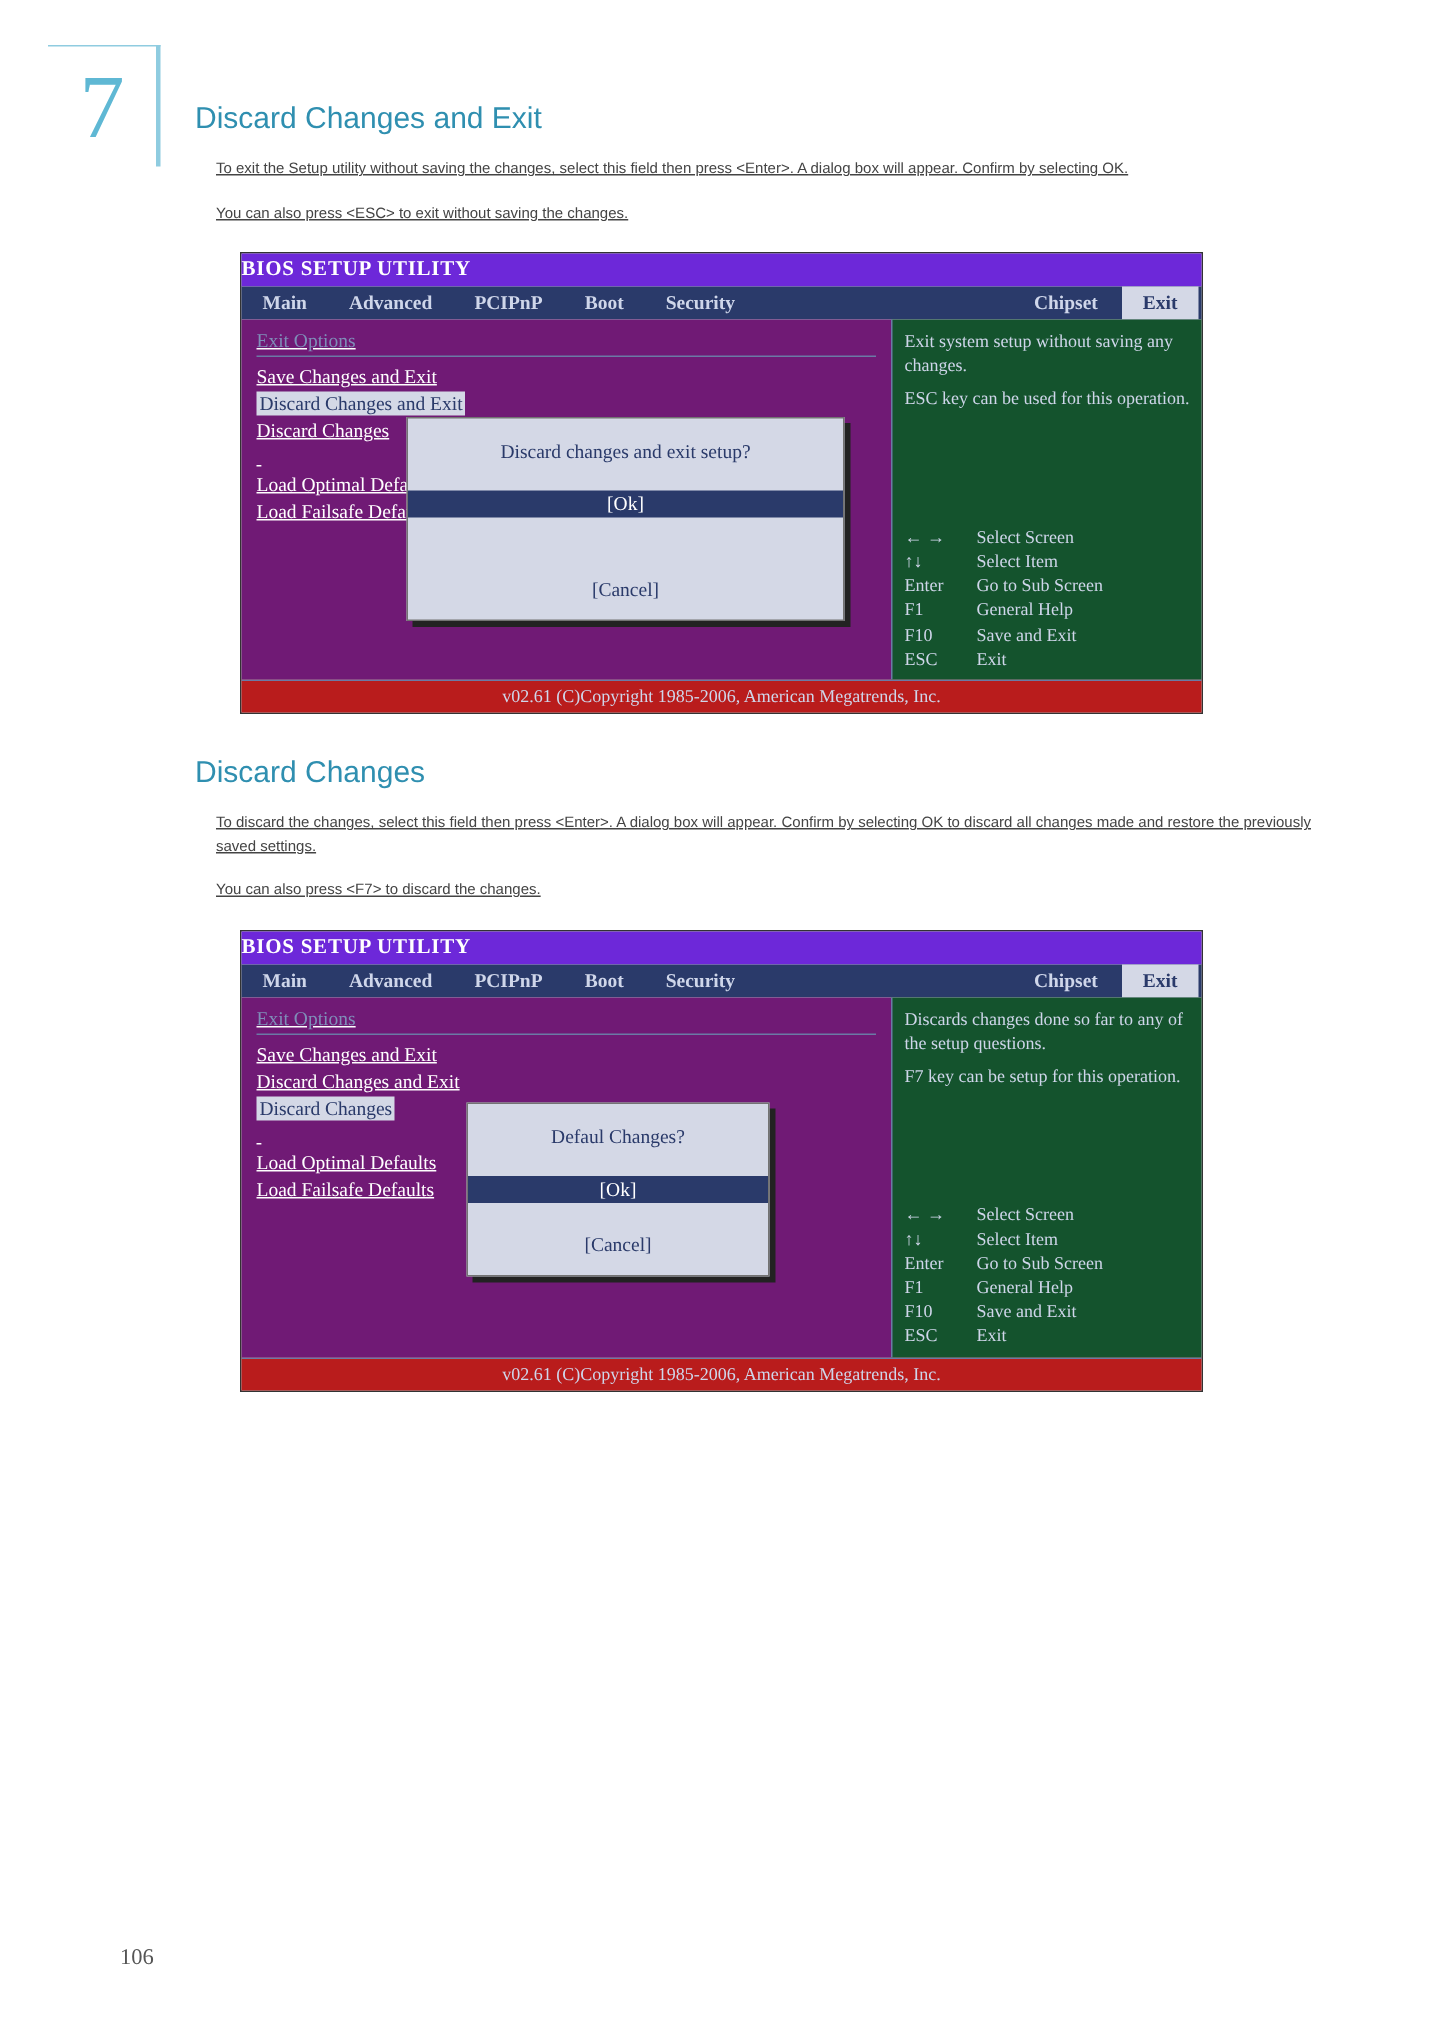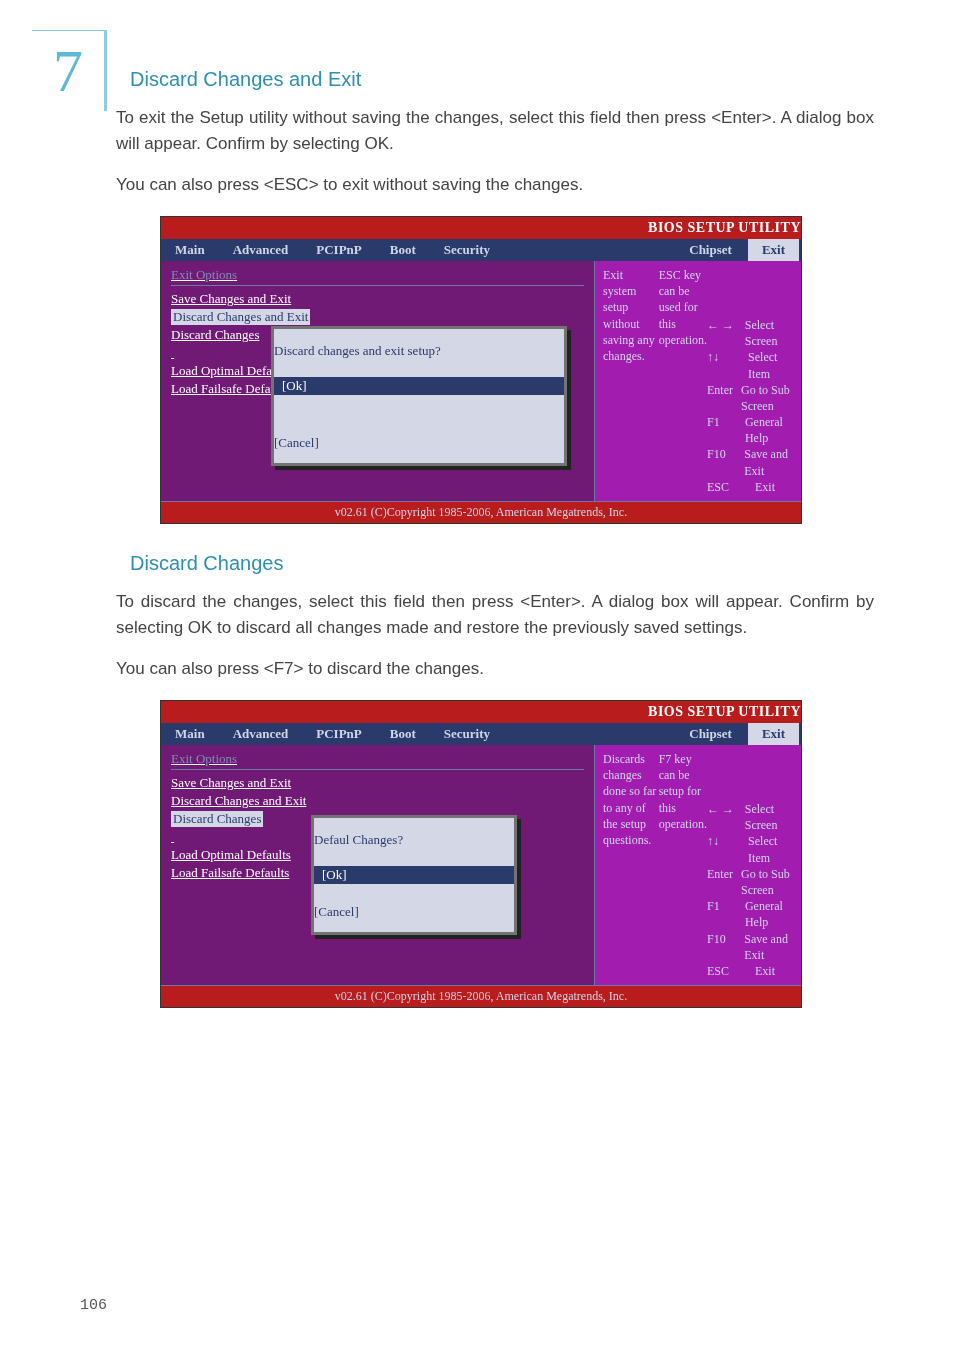--- a/index.html
+++ b/index.html
@@ -55,39 +55,40 @@
     margin-bottom: 2px;
     margin-left: 2px;
   }
   .h2 {
     color: #2f8fb0;
     font-size: 20px;
     font-family: "Trebuchet MS", sans-serif;
     margin: 28px 0 14px 30px;
   }
   .para {
-    font-size: 17px;
+    font-size: 10px;
     line-height: 1.55;
-    margin: 0 0 14px 16px;
+    margin: 0 0 14px 44px;
     text-align: justify;
     color: #444;
     font-family: Verdana, sans-serif;
+    text-decoration: underline;
   }
   
   .bios {
     width: 640px;
     margin: 18px 0 0 60px;
     border: 1px solid #333;
     font-family: "Times New Roman", serif;
     font-size: 13px;
   }
   .bios-title {
-    background: #b91c1c;
+    background: #6d28d9;
     color: #fff;
-    text-align: right;
+    text-align: left;
     font-weight: bold;
     padding: 3px 0;
     font-size: 14px;
     letter-spacing: .5px;
   }
   .bios-tabs {
     background: #2a3a6a;
     color: #cfd6ea;
     display: flex;
     font-weight: bold;
@@ -108,28 +109,28 @@
   .bios-left {
     flex: 1;
     background: #701a75;
     color: #fff;
     padding: 6px 10px;
     position: relative;
     text-decoration: underline;
   }
   .bios-right {
     width: 190px;
-    background: #a21caf;
+    background: #14532d;
     color: #cfd6ea;
     border-left: 1px solid #6b7aa5;
     padding: 6px 8px;
     font-size: 12px;
     line-height: 1.35;
     display: flex;
-    flex-direction: row;
+    flex-direction: column;
   }
   .bios-left .hdr {
     color: #7f8db8;
     border-bottom: 1px solid #6b7aa5;
     padding-bottom: 2px;
     margin-bottom: 4px;
   }
   .bios-left .item {
     padding: 1px 0;
   }
@@ -152,24 +153,24 @@
     padding: 3px 0;
     font-size: 12px;
     border-top: 1px solid #6b7aa5;
   }
   .dialog {
     position: absolute;
     top: 65px;
     left: 110px;
     width: 290px;
     background: #d4d8e6;
-    border: 3px solid #737373;
+    border: 1px solid #737373;
     box-shadow: 4px 4px 0 #222;
     padding: 14px 0 12px 0;
-    text-align: left;
+    text-align: center;
   }
   .dialog .q {
     color: #2a3a6a;
     font-size: 13px;
     margin-bottom: 18px;
   }
   .dialog .btns {
     display: flex;
     justify-content: center;
     gap: 40px;
@@ -184,21 +185,21 @@
   .dlg-cancel {
     color: #2a3a6a;
     font-size: 13px;
   }
   .page-num {
     position: absolute;
     bottom: 40px;
     left: 80px;
     font-size: 15px;
     color: #555;
-    font-family: Liberation Mono, monospace;
+    font-family: Liberation Serif, serif;
   }
   .dialog.small {
     width: 200px;
     left: 150px;
     top: 70px;
   }
   .dialog.small .btns { gap: 20px; }
 </style>
 </head>
 <body>

